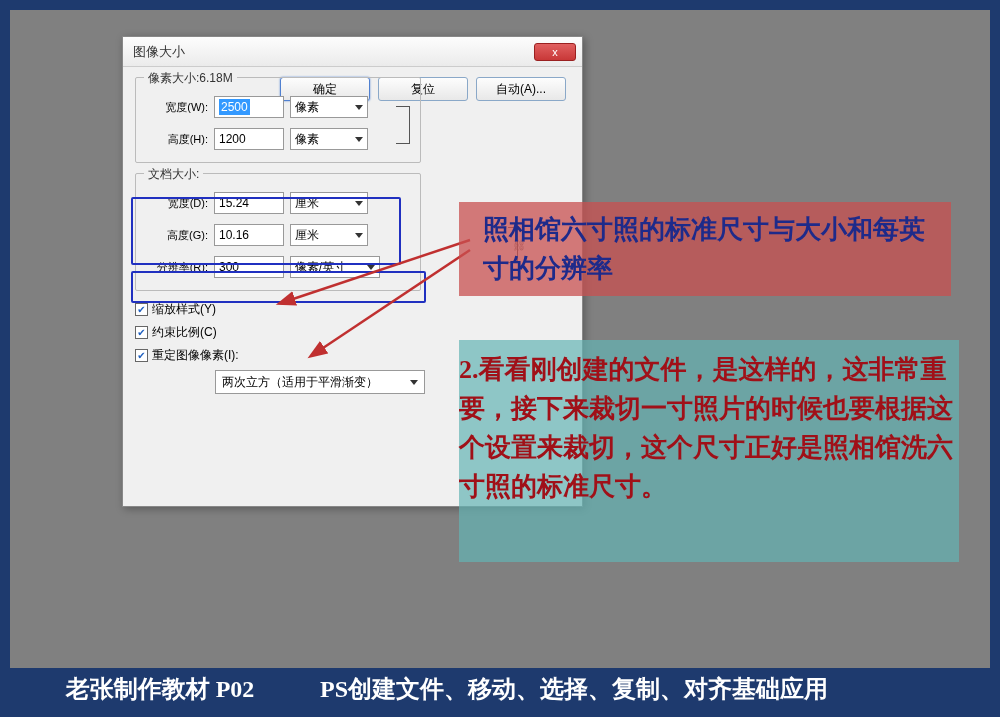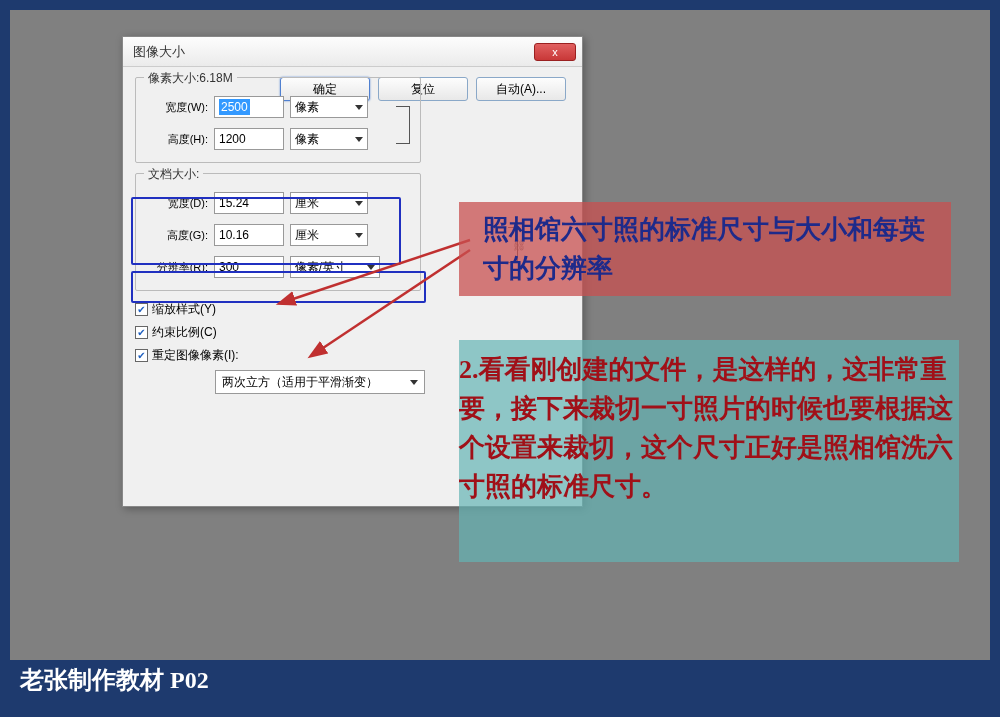--- a/index.html
+++ b/index.html
@@ -215,32 +215,33 @@
 }
 .arrow-svg {
   position: absolute;
   left: 250px;
   top: 180px;
   pointer-events: none;
 }
 .footer {
   position: absolute;
   left: 0;
-  bottom: 17px;
+  bottom: 8px;
   width: 1000px;
   height: 40px;
   background: #1e3a6e;
   color: #fff;
   font-family: "STKaiti", "KaiTi", serif;
   font-size: 24px;
   display: flex;
   align-items: center;
   padding: 0 20px;
   gap: 20px;
   font-weight: bold;
+  text-align: center;
 }
 .footer-left { width: 280px; }
 .link-chain {
   position: absolute;
   right: 64px;
   top: 160px;
   border-right: 1.5px solid #555;
   border-top: 1.5px solid #555;
   border-bottom: 1.5px solid #555;
   width: 10px;
@@ -370,13 +371,14 @@
     <line x1="210" y1="60" x2="60" y2="160" stroke="#c03030" stroke-width="2.5" marker-end="url(#ah)"></line>
   </svg>
 
   <div class="red-box">照相馆六寸照的标准尺寸与大小和每英寸的分辨率</div>
   <div class="cyan-box">2.看看刚创建的文件，是这样的，这非常重要，接下来裁切一寸照片的时候也要根据这个设置来裁切，这个尺寸正好是照相馆洗六寸照的标准尺寸。</div>
 
 </div>
 
 <div class="footer">
   <span class="footer-left">老张制作教材  P02</span>
+  <span>PS创建文件、移动、选择、复制、对齐基础应用</span>
 </div>
 
 </body></html>

